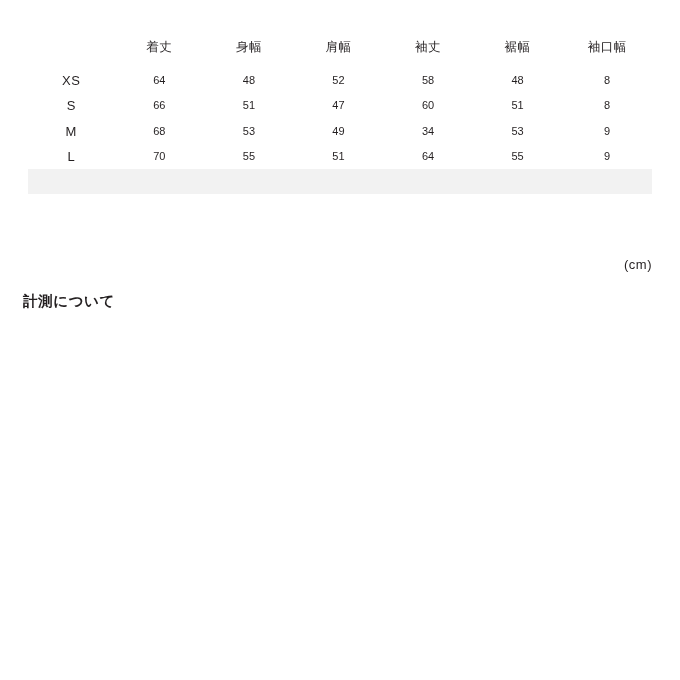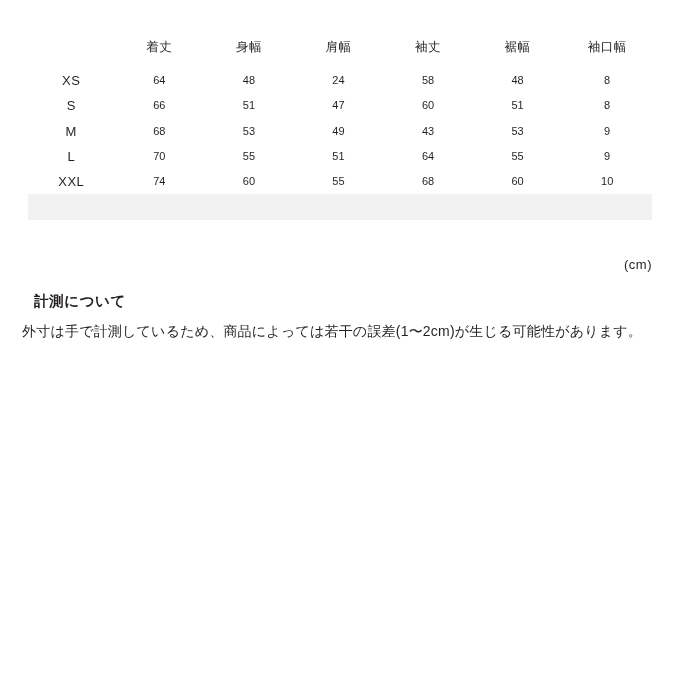--- a/index.html
+++ b/index.html
@@ -85,21 +85,21 @@
     position: absolute;
     left: 22px;
     top: 292px;
     width: 640px;
   }
   .notes-title {
     font-size: 14.5px;
     font-weight: bold;
     color: #231f20;
     letter-spacing: 0.6px;
-    margin: 0 0 10px 12px;
+    margin: 0 0 10px 1px;
   }
   .notes-body {
     font-size: 14px;
     color: #231f20;
     letter-spacing: 0.2px;
     line-height: 1.5;
     margin: 0;
     white-space: nowrap;
   }
 </style>
@@ -119,74 +119,64 @@
           <th class="mcol">袖丈</th>
           <th class="mcol">裾幅</th>
           <th class="mcol">袖口幅</th>
         </tr>
       </thead>
       <tbody>
         <tr>
           <td class="rowhead">XS</td>
           <td>64</td>
           <td>48</td>
-          <td>24</td>
+          <td>52</td>
           <td>58</td>
           <td>48</td>
           <td>8</td>
         </tr>
         <tr>
           <td class="rowhead">S</td>
           <td>66</td>
           <td>51</td>
           <td>47</td>
           <td>60</td>
           <td>51</td>
           <td>8</td>
         </tr>
         <tr>
           <td class="rowhead">M</td>
           <td>68</td>
           <td>53</td>
           <td>49</td>
-          <td>43</td>
+          <td>34</td>
           <td>53</td>
           <td>9</td>
         </tr>
         <tr>
           <td class="rowhead">L</td>
           <td>70</td>
           <td>55</td>
           <td>51</td>
           <td>64</td>
           <td>55</td>
           <td>9</td>
-        </tr>
-        <tr>
-          <td class="rowhead">XXL</td>
-          <td>74</td>
-          <td>60</td>
-          <td>55</td>
-          <td>68</td>
-          <td>60</td>
-          <td>10</td>
         </tr>
         <tr class="striped">
           <td></td>
           <td></td>
           <td></td>
           <td></td>
           <td></td>
           <td></td>
           <td></td>
         </tr>
       </tbody>
     </table>
   </div>
 
   <div class="unit-line">(cm)</div>
 
   <div class="notes">
     <p class="notes-title">計測について</p>
-    <p class="notes-body">外寸は手で計測しているため、商品によっては若干の誤差(1〜2cm)が生じる可能性があります。</p>
   </div>
 
 </div>
 
 </body></html>

